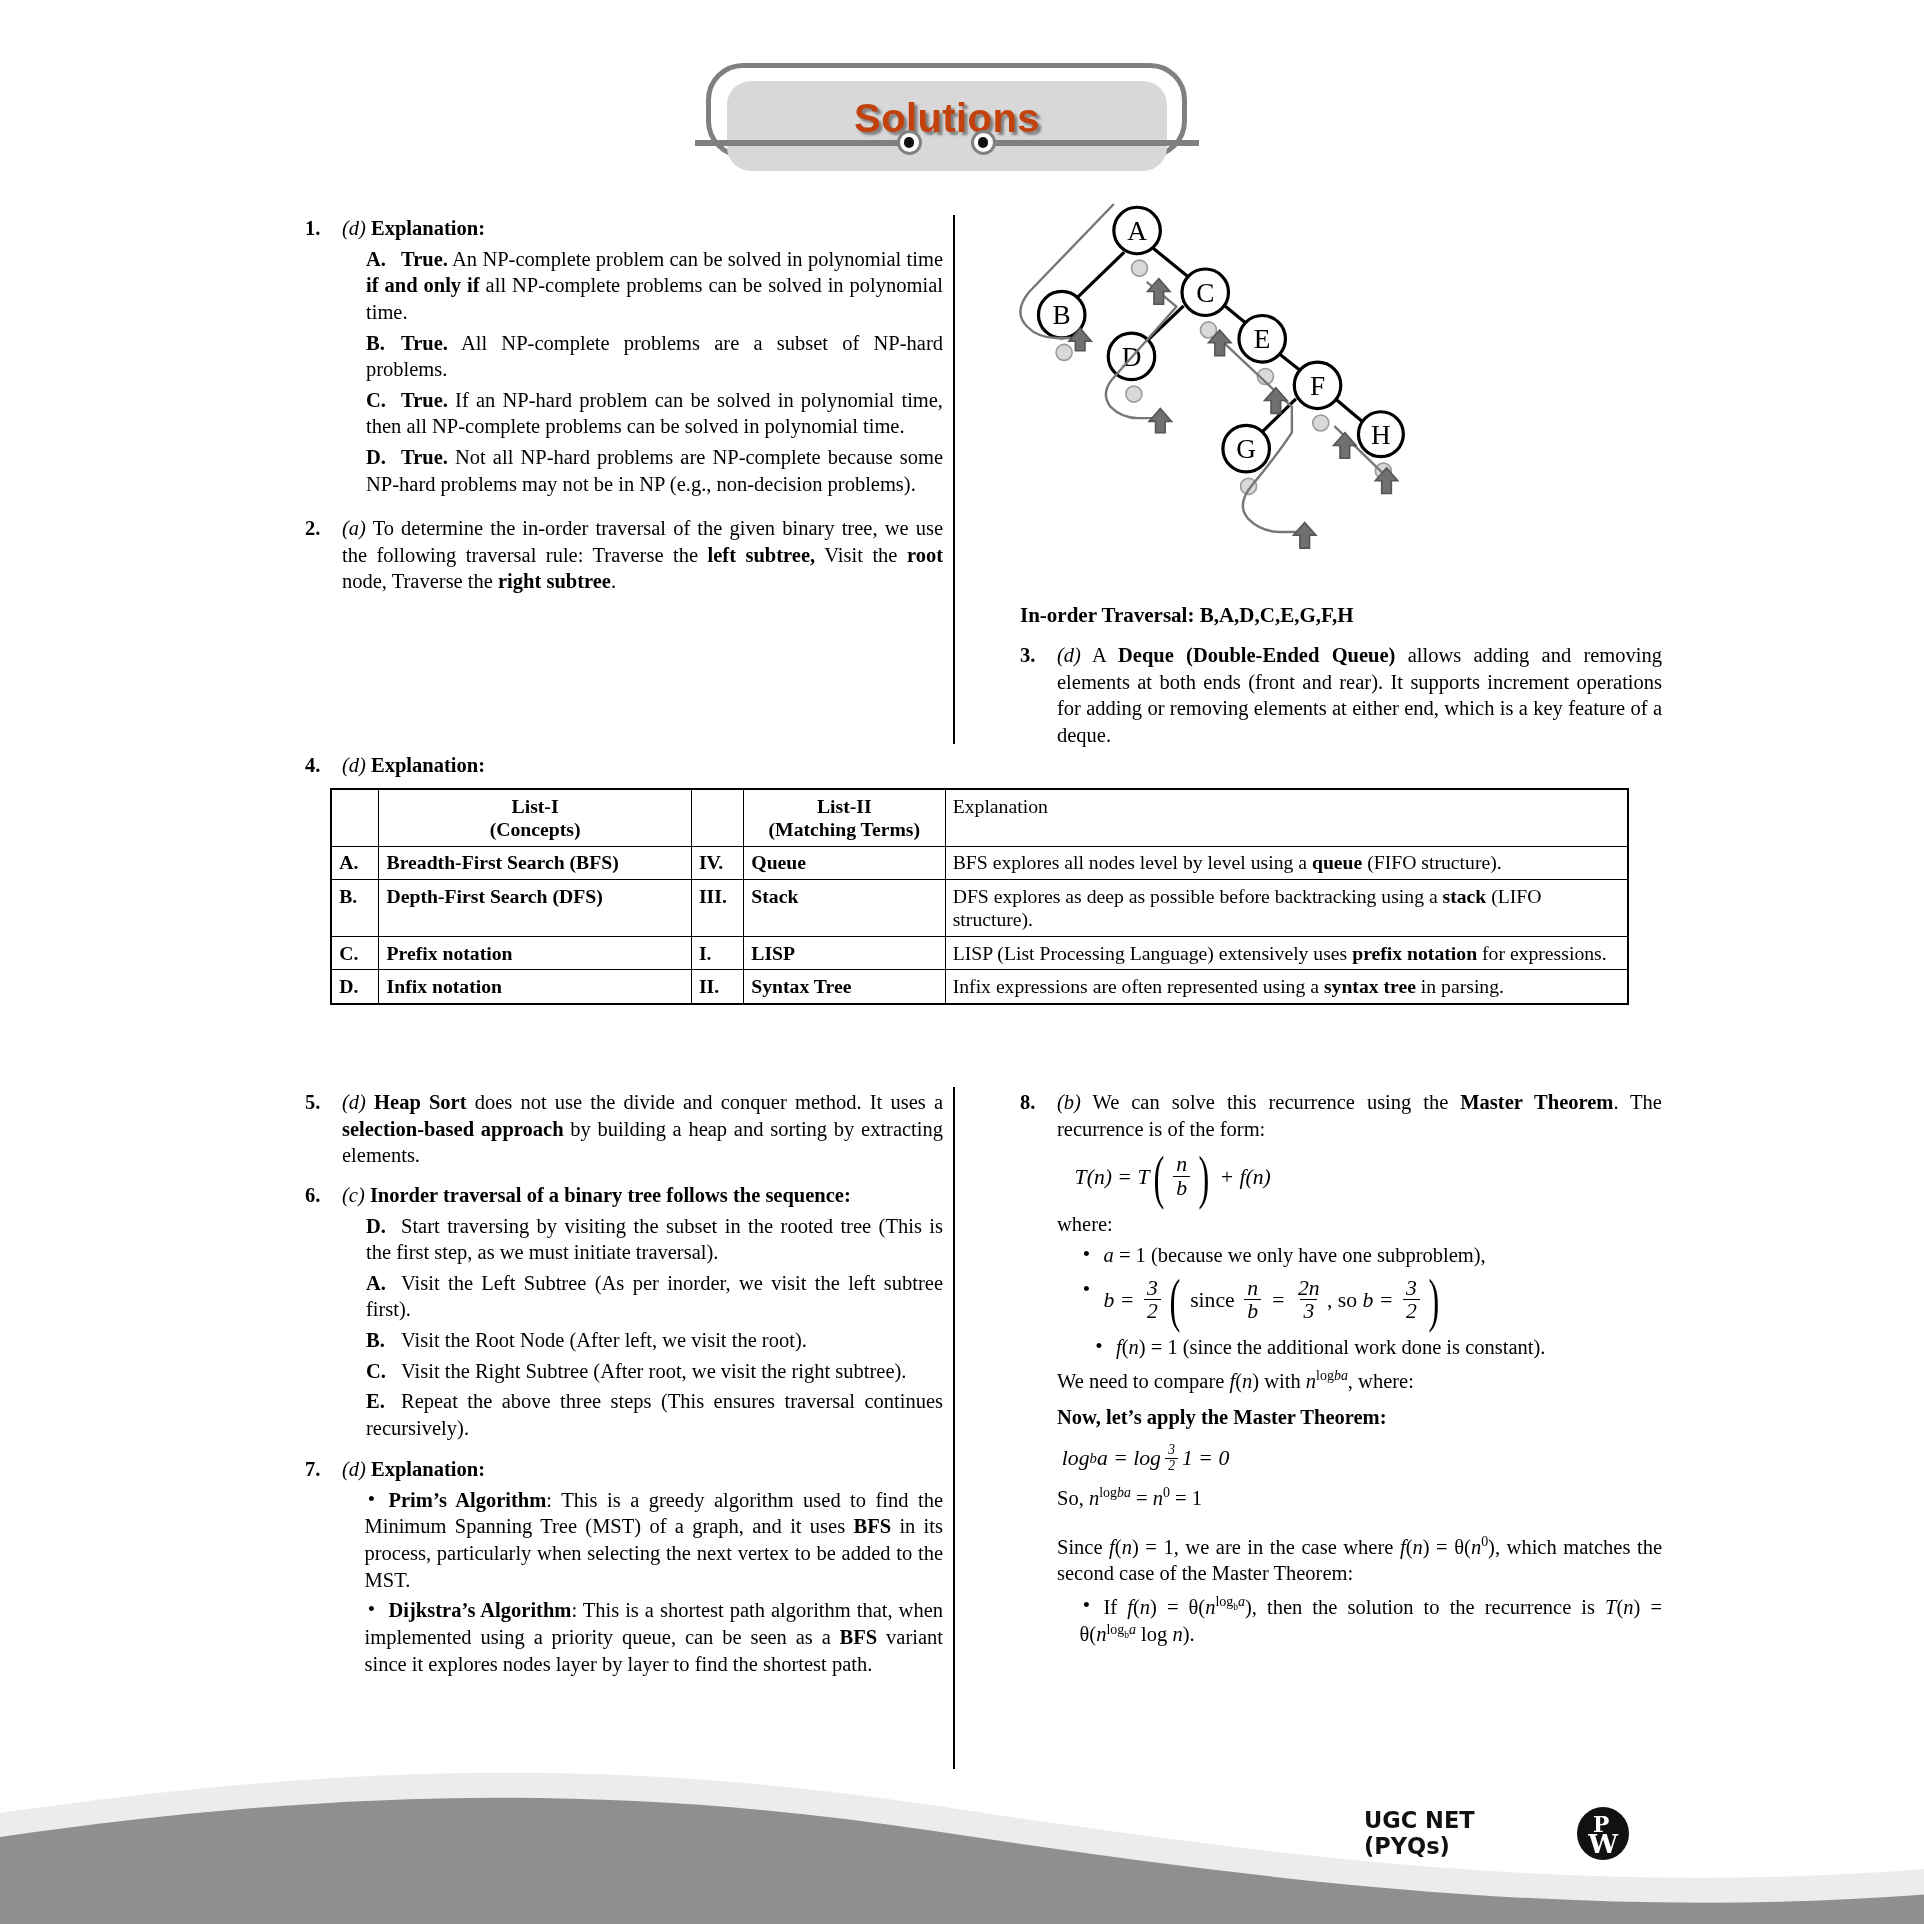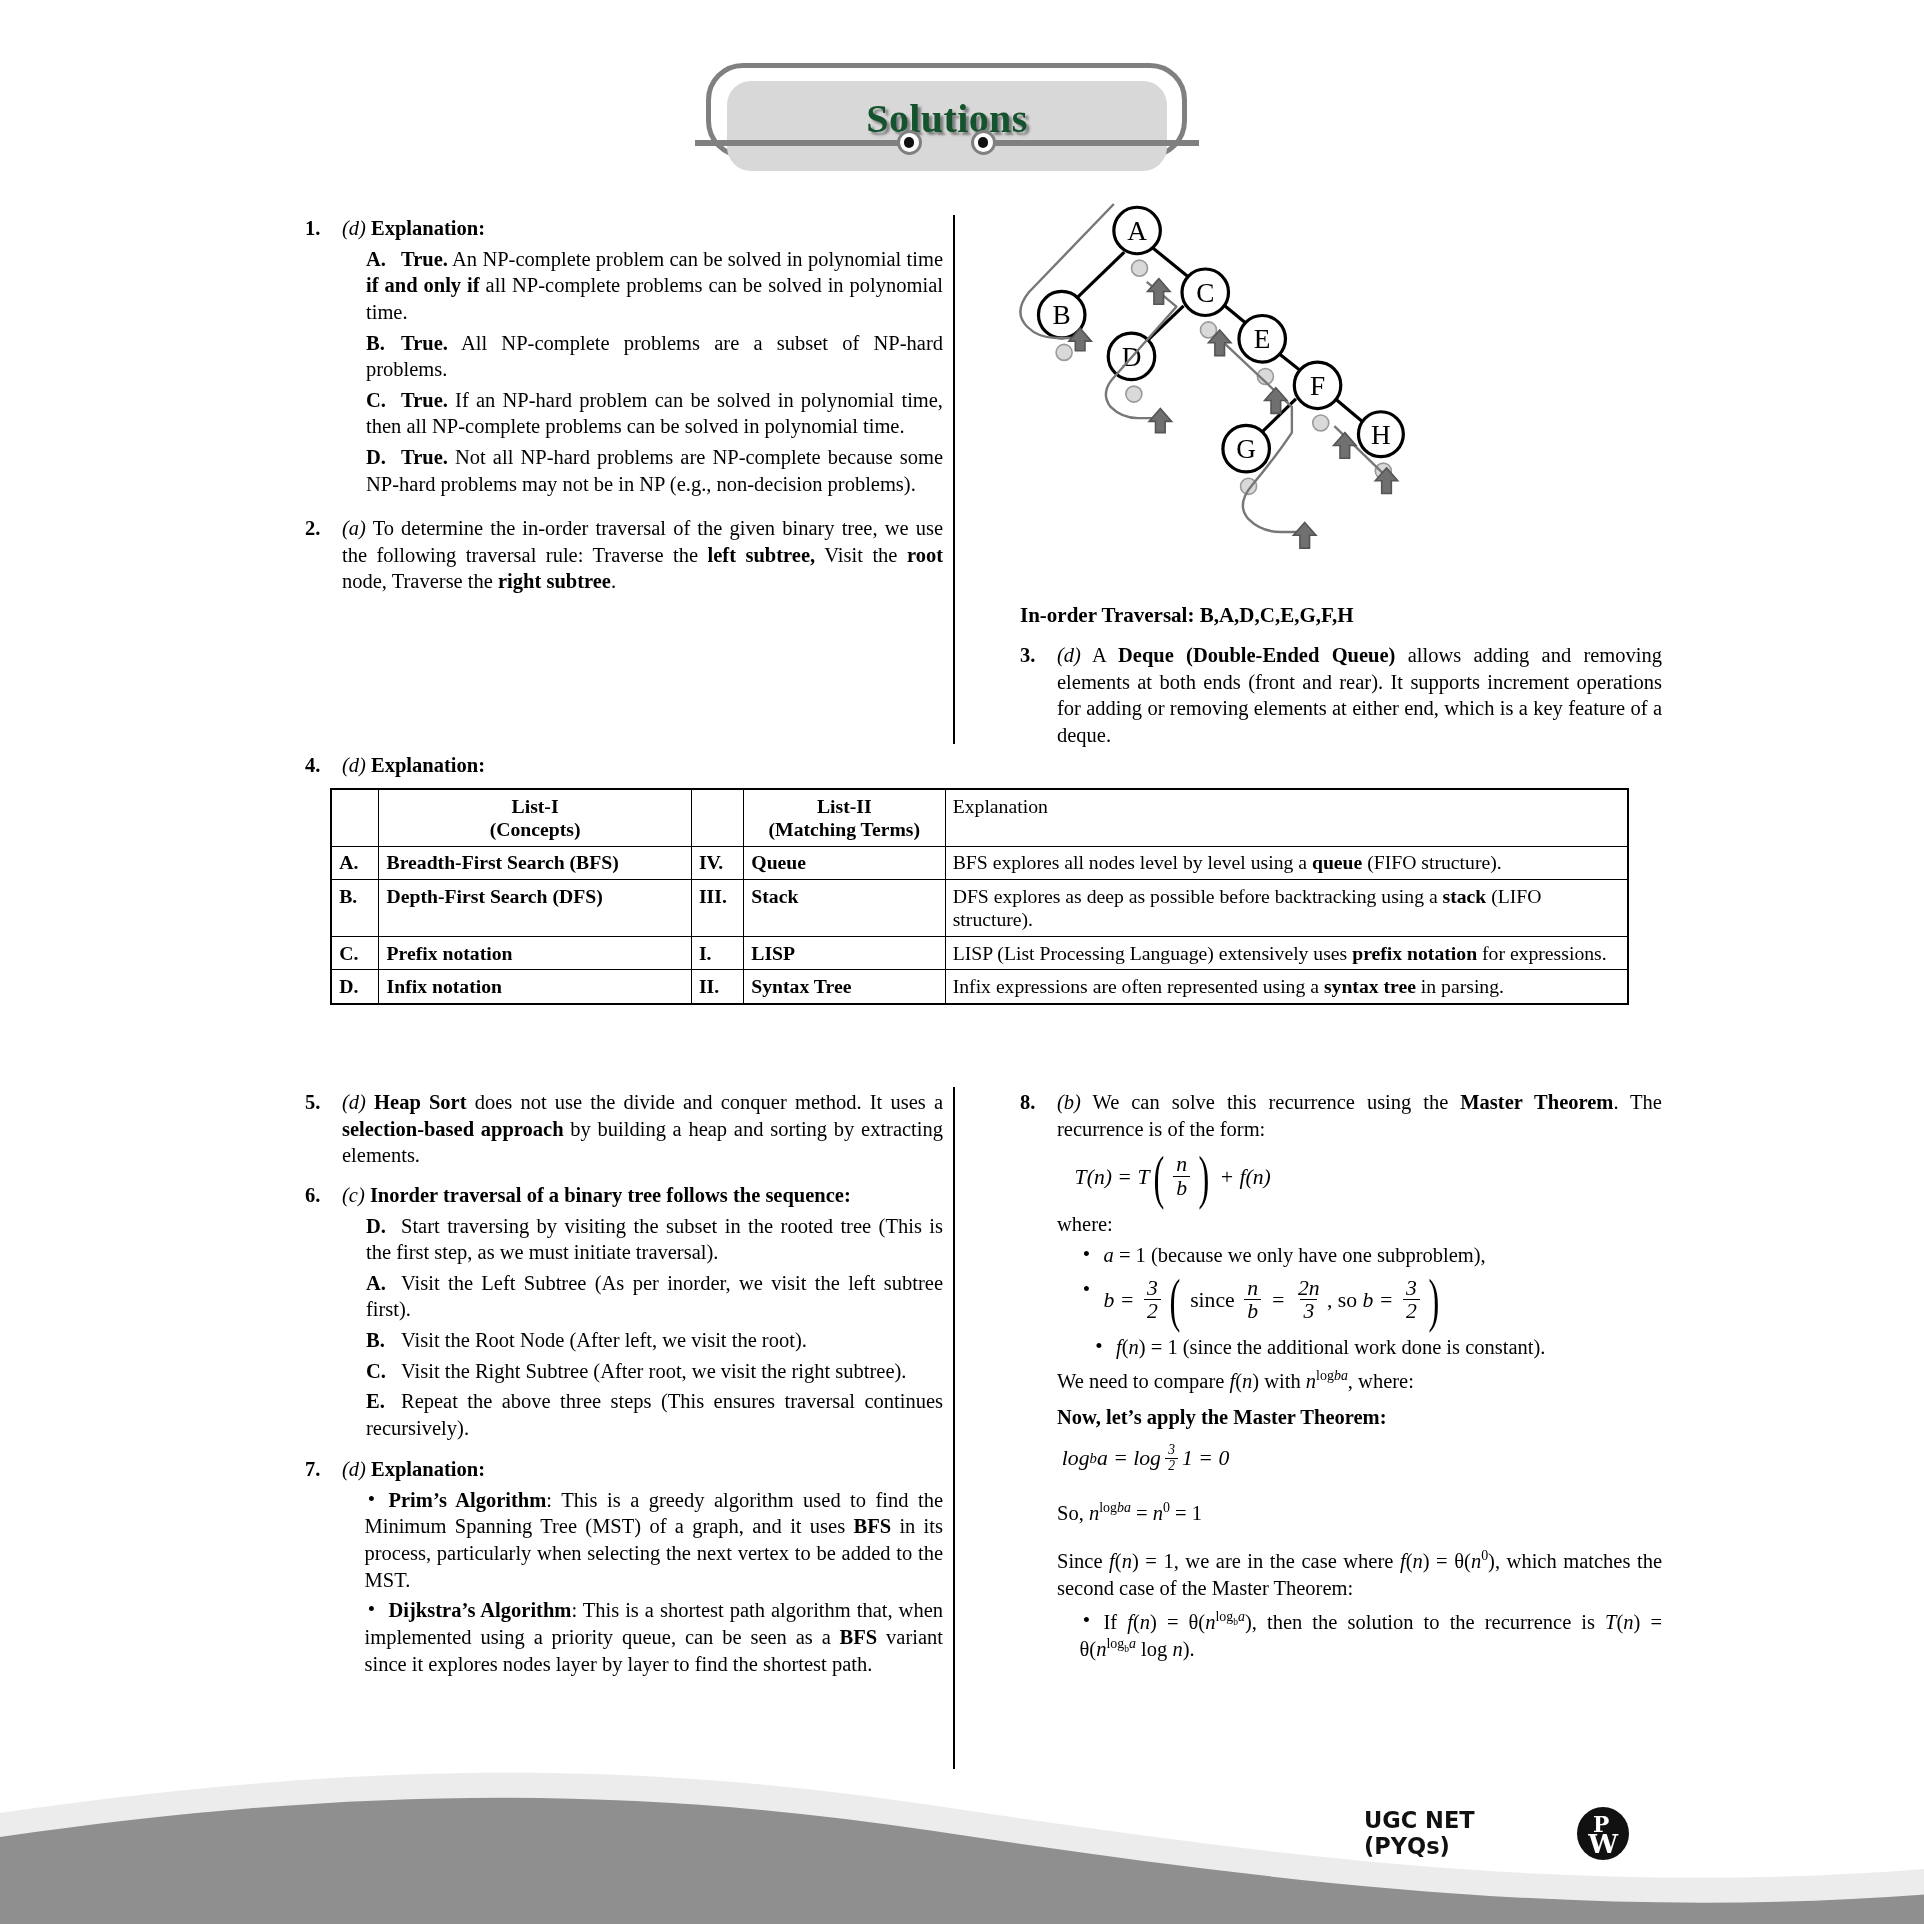--- a/index.html
+++ b/index.html
@@ -20,22 +20,22 @@
     border:5.6px solid #808080;border-radius:37px;box-sizing:border-box;
     background:#fff;
   }
   .hdr-inner{
     position:absolute;left:21px;top:17.6px;width:440px;height:90px;
     background:#d8d8d8;border-radius:24px;
   }
   .hdr-title{
     position:absolute;left:21px;top:17.6px;width:440px;height:75px;
     display:flex;align-items:center;justify-content:center;
-    font-family:Liberation Serif, serif;
-    font-weight:bold;font-size:40px;letter-spacing:0.4px;color:#14532d;
+    font-family:Liberation Sans, sans-serif;
+    font-weight:bold;font-size:40px;letter-spacing:0.4px;color:#c2410c;
     text-shadow:3.2px 3.2px 2.4px rgba(110,110,110,.85);
   }
   .hdr-rail{
     position:absolute;left:-11.2px;top:77px;width:504px;height:5.6px;
   }
   .rail-l{position:absolute;left:0;top:0;width:215px;height:5.6px;background:#808080;}
   .rail-r{position:absolute;left:289px;top:0;width:215px;height:5.6px;background:#808080;}
   .dot{
     position:absolute;top:-9.6px;width:25px;height:25px;border-radius:50%;
     background:#fff;border:3.2px solid #808080;box-sizing:border-box;
@@ -461,21 +461,21 @@
 
         <div class="eqline math" style="margin-left:4.8px;">
           <span class="mrow">log<sub>b</sub>a&nbsp;=&nbsp;log<sub style="display:inline-block;vertical-align:-1.35em;">
             <span class="frac" style="font-size:.92em;">
                   <span class="n">3</span>
                   <span class="d">2</span>
                 </span>
           </sub>1&nbsp;=&nbsp;0</span>
         </div>
 
-        <div style="margin-top:26px;">
+        <div style="margin-top:11px;">
           <span>So,</span>
           <i>n</i><sup>log<i>ba</i></sup> = <i>n</i><sup>0</sup> = 1
         </div>
 
         <div style="margin-top:21px;">
           Since <i>f</i>(<i>n</i>) = 1,
           <span>we are in the case where</span>
           <i>f</i>(<i>n</i>) = θ(<i>n</i><sup>0</sup>),
           <span>which matches the second case of the Master Theorem:</span>
         </div>

